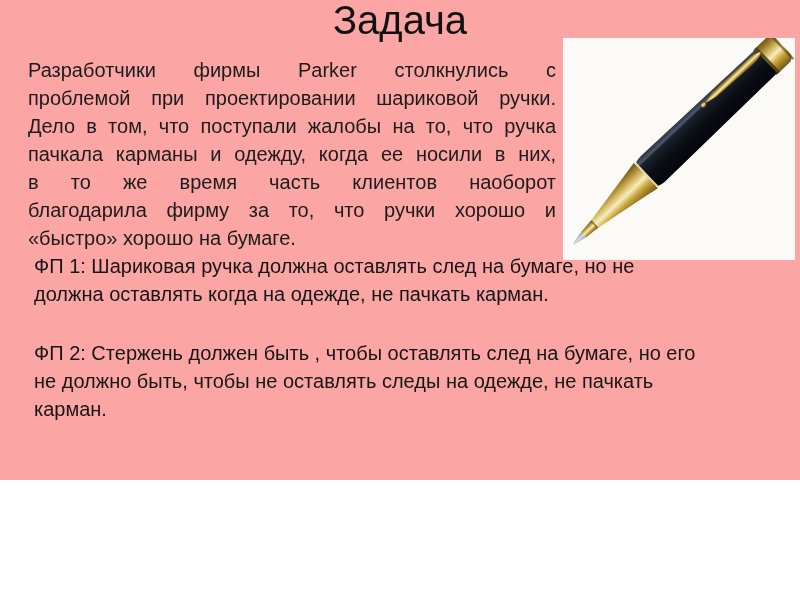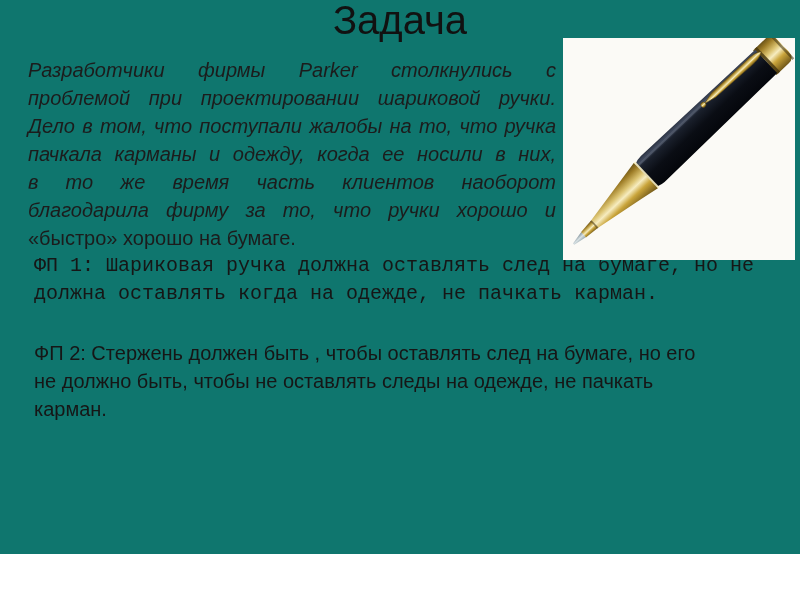--- a/index.html
+++ b/index.html
@@ -4,42 +4,42 @@
 <style>
   html, body { margin: 0; padding: 0; }
   body {
     width: 800px; height: 600px;
     background: #ffffff;
     font-family: "Liberation Sans", sans-serif;
     color: #1a1a1a;
     position: relative;
     overflow: hidden;
   }
-  .slide { position: absolute; inset: 0; width: 800px; height: 554px; background: #0f766e; }
+  .slide { position: absolute; inset: 0; width: 800px; height: 480px; background: #fca5a5; }
 
   .title {
     position: absolute; top: -3px; left: 0; width: 800px;
     margin: 0;
     font-size: 40px; line-height: 46px; font-weight: 400;
     text-align: center; color: #111111;
   }
 
   .ln { white-space: nowrap; }
-  .j  { text-align: justify; text-align-last: justify; font-style: italic; }
+  .j  { text-align: justify; text-align-last: justify; }
 
   .intro {
     position: absolute; left: 28px; top: 56px; width: 528px;
     font-size: 20px; line-height: 28px; color: #1c1c1c;
   }
 
   .fp {
     position: absolute; left: 34px;
     font-size: 20px; line-height: 28px; color: #161616;
   }
-  .fp1 { top: 252px; width: 700px; font-family: Liberation Mono, monospace; }
+  .fp1 { top: 252px; width: 700px; }
   .fp2 { top: 331px; width: 720px; margin-top: 8px; }
 
   .resolution {
     position: absolute; left: 27px; top: 468px; width: 740px;
     font-size: 19.5px; line-height: 26px; color: #1c1c1c;
     white-space: nowrap;
   }
 
   .pen-photo { position: absolute; left: 563px; top: 38px; width: 232px; height: 222px; }
 </style>

